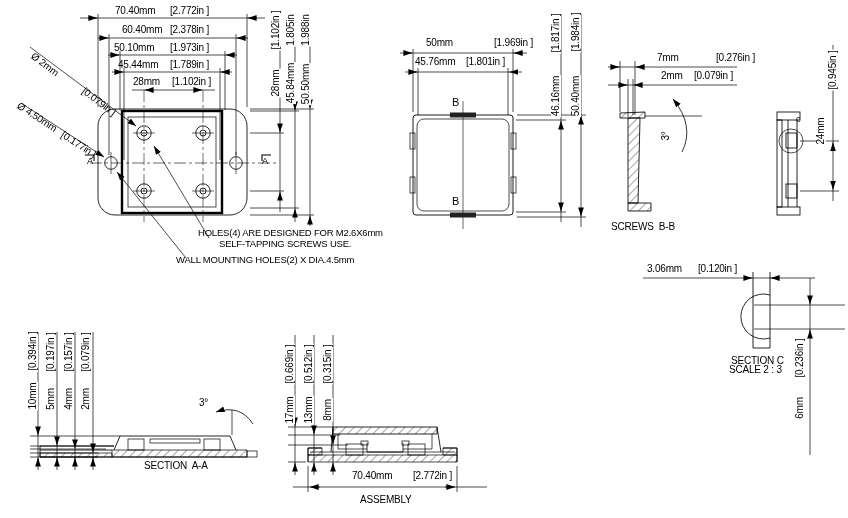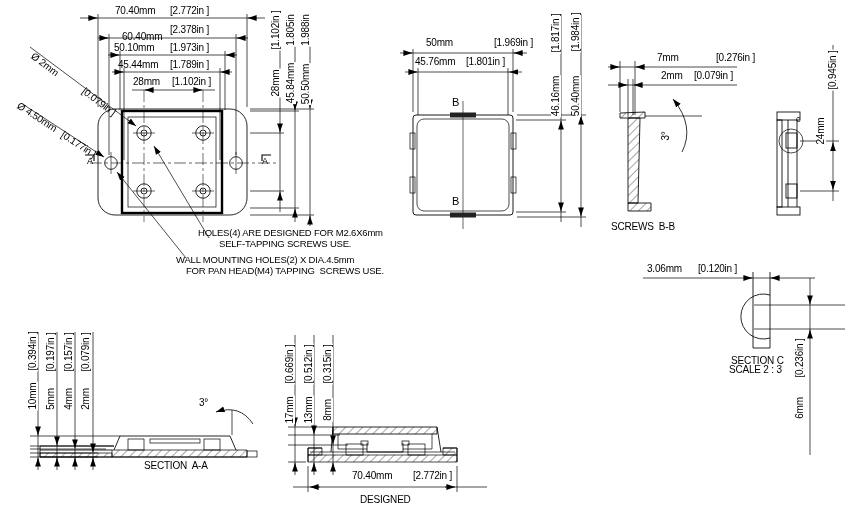--- a/index.html
+++ b/index.html
@@ -270,21 +270,21 @@
     <line x1="308" y1="466" x2="308" y2="492"></line>
     <line x1="457" y1="466" x2="457" y2="492"></line>
     <line x1="293" y1="487" x2="487" y2="487"></line>
     <line x1="320" y1="487" x2="310" y2="487" marker-end="url(#ar)"></line>
     <line x1="445" y1="487" x2="455" y2="487" marker-end="url(#ar)"></line>
   </g>
 </svg>
 
 <div class="t" style="left:115px;top:6px">70.40mm</div>
 <div class="t" style="left:170px;top:6px">[2.772in ]</div>
-<div class="t" style="left:122px;top:32px">60.40mm</div>
+<div class="t" style="left:122px;top:25px">60.40mm</div>
 <div class="t" style="left:170px;top:25px">[2.378in ]</div>
 <div class="t" style="left:114px;top:43px">50.10mm</div>
 <div class="t" style="left:170px;top:43px">[1.973in ]</div>
 <div class="t" style="left:118px;top:60px">45.44mm</div>
 <div class="t" style="left:170px;top:60px">[1.789in ]</div>
 <div class="t" style="left:133px;top:77px">28mm</div>
 <div class="t" style="left:172px;top:77px">[1.102in ]</div>
 
 <div class="t rot" style="left:276px;top:30px">[1.102in ]</div>
 <div class="t rot" style="left:291px;top:30px">1.805in</div>
@@ -297,21 +297,20 @@
 <div class="t diag" style="left:83px;top:85px;transform:rotate(37deg)">[0.079in ]</div>
 <div class="t diag" style="left:18px;top:100px;transform:rotate(33deg)">Ø 4.50mm</div>
 <div class="t diag" style="left:62px;top:129px;transform:rotate(33deg)">[0.177in ]</div>
 
 <div class="t" style="left:87px;top:157px;font-size:9px">A</div>
 <div class="t" style="left:262px;top:157px;font-size:9px">A</div>
 
 <div class="t small" style="left:198px;top:228px">HOLES(4) ARE DESIGNED FOR M2.6X6mm</div>
 <div class="t small" style="left:219px;top:239px">SELF-TAPPING SCREWS USE.</div>
 <div class="t small" style="left:176px;top:255px">WALL MOUNTING HOLES(2) X DIA.4.5mm</div>
-<div class="t small" style="left:186px;top:266px">FOR PAN HEAD(M4) TAPPING  SCREWS USE.</div>
 
 <div class="t" style="left:426px;top:38px">50mm</div>
 <div class="t" style="left:494px;top:38px">[1.969in ]</div>
 <div class="t" style="left:415px;top:57px">45.76mm</div>
 <div class="t" style="left:466px;top:57px">[1.801in ]</div>
 <div class="t rot" style="left:556px;top:33px">[1.817in ]</div>
 <div class="t rot" style="left:576px;top:32px">[1.984in ]</div>
 <div class="t rot" style="left:556px;top:96px">46.16mm</div>
 <div class="t rot" style="left:576px;top:96px">50.40mm</div>
 <div class="t b" style="left:452px;top:97px">B</div>
@@ -347,15 +346,15 @@
 <div class="t" style="left:144px;top:461px">SECTION  A-A</div>
 
 <div class="t rot" style="left:290px;top:364px">[0.669in ]</div>
 <div class="t rot" style="left:309px;top:364px">[0.512in ]</div>
 <div class="t rot" style="left:328px;top:364px">[0.315in ]</div>
 <div class="t rot" style="left:290px;top:410px">17mm</div>
 <div class="t rot" style="left:309px;top:410px">13mm</div>
 <div class="t rot" style="left:328px;top:410px">8mm</div>
 <div class="t" style="left:352px;top:471px">70.40mm</div>
 <div class="t" style="left:413px;top:471px">[2.772in ]</div>
-<div class="t" style="left:360px;top:495px">DESIGNED</div>
+<div class="t" style="left:360px;top:495px">ASSEMBLY</div>
 
 </div>
 
 </body></html>

